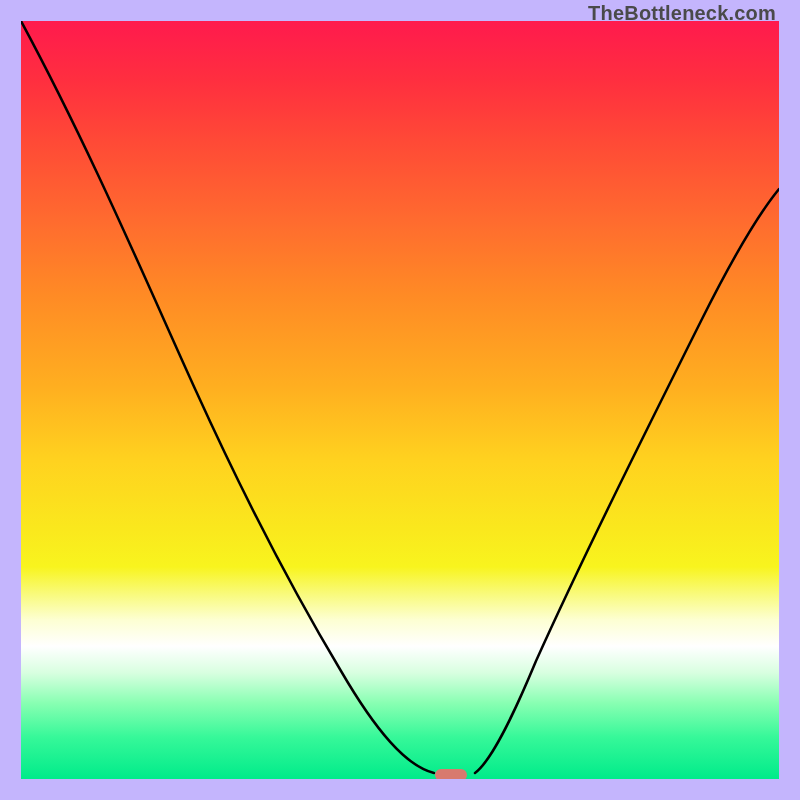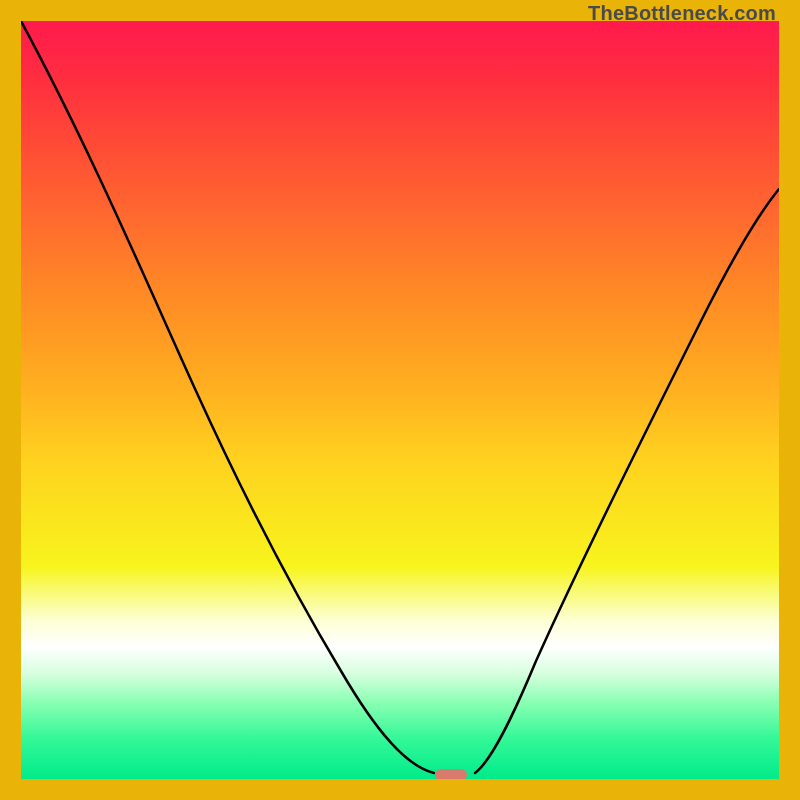--- a/index.html
+++ b/index.html
@@ -8,21 +8,21 @@
     width: 800px;
     height: 800px;
     background: #000;
     overflow: hidden;
     font-family: Arial, Helvetica, sans-serif;
   }
   .frame {
     position: relative;
     width: 800px;
     height: 800px;
-    background: #eab308;
+    background: #c4b5fd;
   }
   .plot-area {
     position: absolute;
     left: 21px;
     top: 21px;
     width: 758px;
     height: 758px;
     background: linear-gradient(
       to bottom,
       #ff1a4d 0%,

